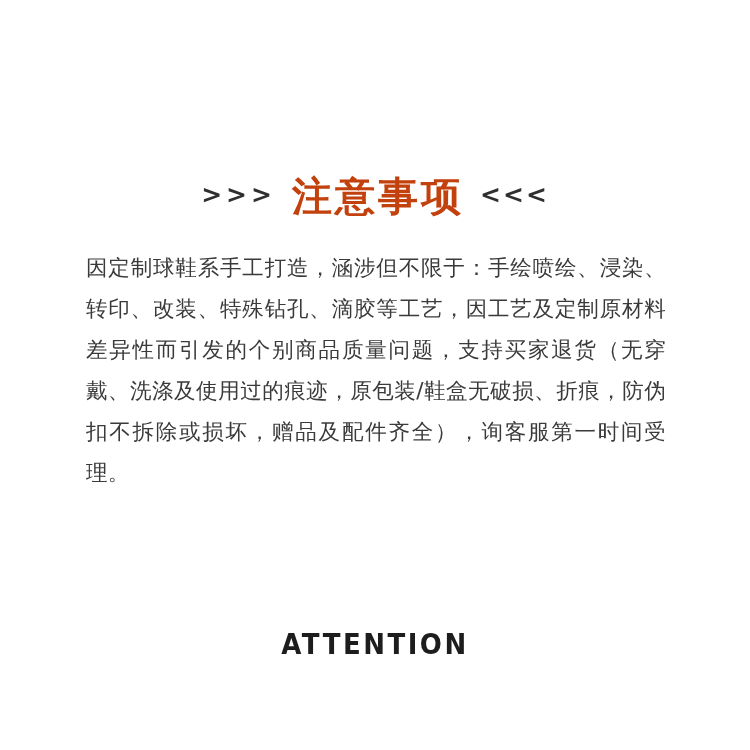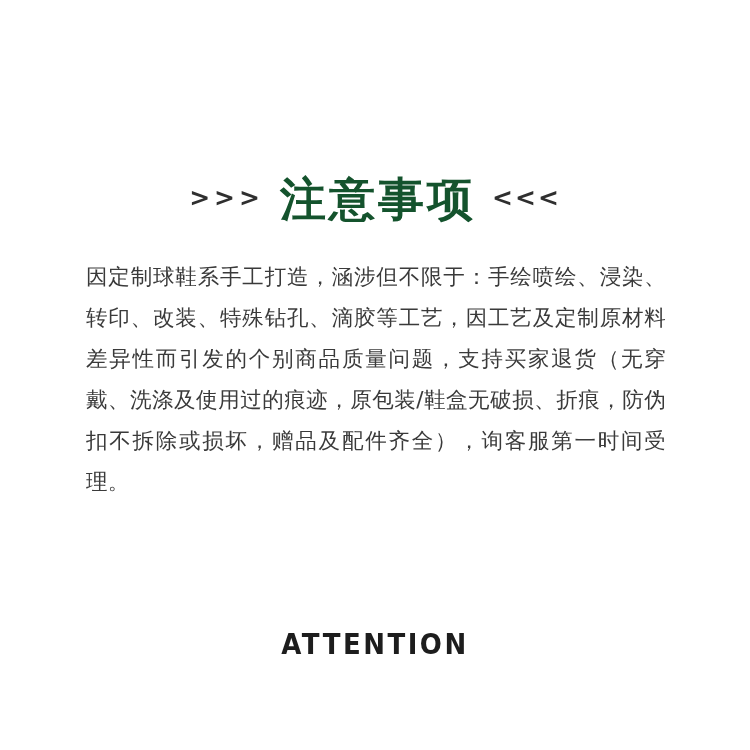--- a/index.html
+++ b/index.html
@@ -39,32 +39,32 @@
     letter-spacing: 4px;
     color: #2f2f2f;
     font-family: "DejaVu Sans", sans-serif;
     line-height: 1;
     padding-bottom: 4px;
   }
   .chevrons.right {
     letter-spacing: 2px;
   }
   .title-text {
-    font-size: 46px;
+    font-size: 40px;
     font-weight: 800;
     letter-spacing: 3px;
-    color: #14532d;
+    color: #c2410c;
     font-family: "DejaVu Sans", sans-serif;
     line-height: 1;
   }
 
   
   .body-copy {
     position: absolute;
-    top: 256px;
+    top: 247px;
     left: 86px;
     width: 580px;
     font-size: 21.5px;
     line-height: 41px;
     color: #3a3a3a;
     font-family: "DejaVu Sans", sans-serif;
     text-align: justify;
     text-justify: inter-character;
     letter-spacing: 0.2px;
   }

